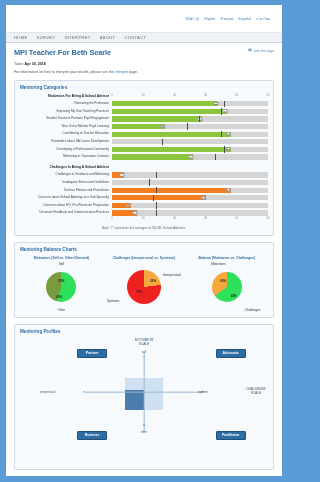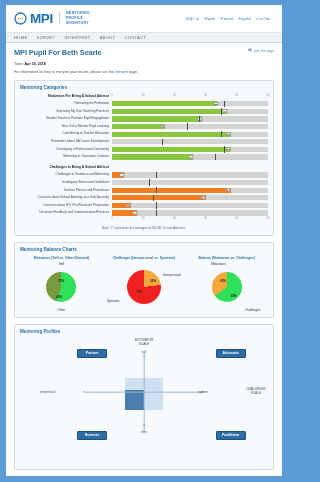--- a/index.html
+++ b/index.html
@@ -88,60 +88,41 @@
   .heat-l { position:absolute; background:#cfe0f0; }
   .heat-d { position:absolute; background:#4a7cad; }
 </style>
 </head>
 <body>
 
 <div class="page">
  <div class="shell">
 
   <div class="topbar">
-    <div class="logo">
-      <span class="logo-mark">
-        <svg width="13" height="13" viewBox="0 0 26 26">
-          <path d="M13 2a11 11 0 1 0 0 22 11 11 0 0 0 0-22z" fill="none" stroke="#1c72b8" stroke-width="2.6"></path>
-          <path d="M7 22l-3 3 1-5z" fill="#1c72b8"></path>
-          <path d="M13 2a11 11 0 0 0 0 22z" fill="#f7941e" opacity="0"></path>
-          <circle cx="9" cy="13" r="1.5" fill="#f7941e"></circle>
-          <circle cx="13" cy="13" r="1.5" fill="#f7941e"></circle>
-          <circle cx="17" cy="13" r="1.5" fill="#f7941e"></circle>
-        </svg>
-      </span>
-      <span class="logo-word">MPI</span>
-      <span class="logo-div"></span>
-      <span>
-        <div class="logo-sub">MENTORING</div>
-        <div class="logo-sub">PROFILE</div>
-        <div class="logo-sub">INVENTORY</div>
-      </span>
-    </div>
     <div class="langs">
       <a href="#">简体中文</a>
       <a href="#">English</a>
       <a href="#">Français</a>
       <a href="#">Español</a>
       <a href="#">ภาษาไทย</a>
     </div>
   </div>
 
   <div class="navbar">
     <a href="#">HOME</a>
     <a href="#">SURVEY</a>
     <a href="#">INTERPRET</a>
     <a href="#">ABOUT</a>
     <a href="#">CONTACT</a>
   </div>
 
   <div class="content">
 
     <div class="title-row">
-      <div class="rpt-title">MPI Pupil For Beth Searle</div>
+      <div class="rpt-title">MPI Teacher For Beth Searle</div>
       <div class="print">
         <span>
           <svg width="4" height="4" viewBox="0 0 10 10">
                 <rect x="2" y="1" width="6" height="3" fill="#7aa0c2"></rect>
                 <rect x="0.5" y="4" width="9" height="3.5" rx="0.6" fill="#5e8fbb"></rect>
                 <rect x="2.5" y="6" width="5" height="3" fill="#fff" stroke="#5e8fbb" stroke-width="0.5"></rect>
               </svg>
         </span>
         <a href="#">print this page</a>
       </div>

